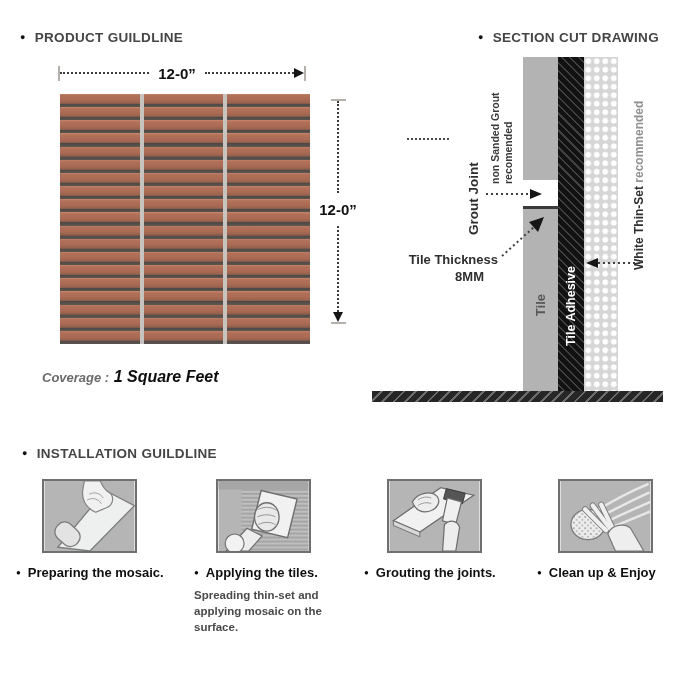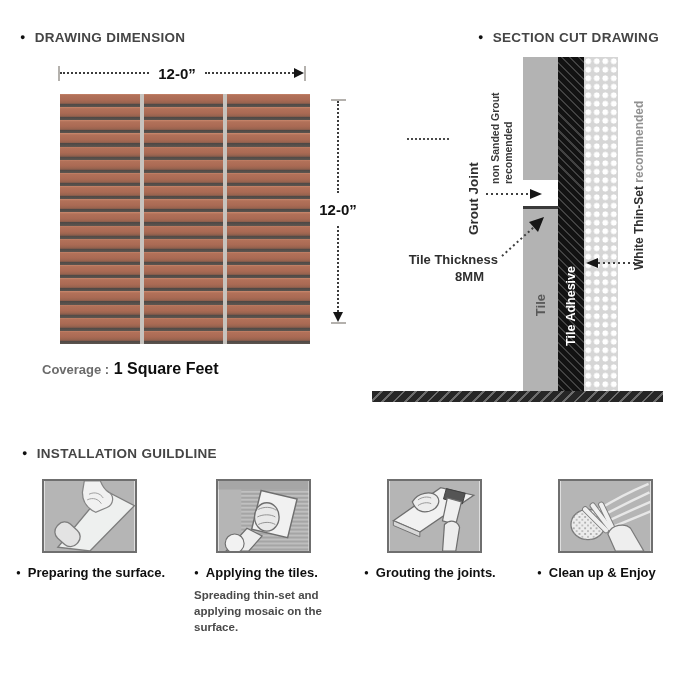--- a/index.html
+++ b/index.html
@@ -23,21 +23,21 @@
   .arrow-down{width:0;height:0;border-top:10px solid #161616;
     border-left:5px solid transparent;border-right:5px solid transparent;}
   .vdim{position:absolute;left:312px;top:99px;width:52px;height:254px;
     display:flex;flex-direction:column;align-items:center;}
   .dotline-v{width:0;border-left:2px dotted #3c3c3c;}
   .tile-mosaic{position:absolute;left:60px;top:94px;width:250px;height:250px;
     background-image:
       linear-gradient(90deg, rgba(0,0,0,0) 0 80px, #c7c3be 80px 84px, rgba(0,0,0,0) 84px 163px, #c7c3be 163px 167px, rgba(0,0,0,0) 167px),
       repeating-linear-gradient(180deg, #c5846a 0px, #b27159 1.5px, #aa6a54 6px, #9a644f 8.5px, #7b574a 10px, #4e4845 10px, #5d554f 13.16px);
   }
-  .coverage{position:absolute;left:42px;top:360px;white-space:nowrap;}
+  .coverage{position:absolute;left:42px;top:368px;white-space:nowrap;font-style:italic;}
   .cov-label{font-size:13px;font-weight:700;color:#6b6b6b;}
   .cov-value{font-size:16px;font-weight:700;color:#0d0d0d;}
   
   .col-tile-upper{position:absolute;left:523px;top:57px;width:35px;height:123px;background:#b3b3b3;}
   .col-tile-lower{position:absolute;left:523px;top:206px;width:35px;height:186px;background:#b3b3b3;border-top:3px solid #3a3a3a;box-sizing:border-box;}
   .col-adhesive{position:absolute;left:558px;top:57px;width:26px;height:335px;
     background:repeating-linear-gradient(45deg,#121212 0 4.5px,#414141 4.5px 6px);}
   .col-thinset{position:absolute;left:584px;top:57px;width:34px;height:335px;
     background-color:#d6d6d6;
     background-image:radial-gradient(circle,#ffffff 2.7px,rgba(0,0,0,0) 3.1px);
@@ -72,21 +72,21 @@
   .step-desc{margin-top:7px;font-size:11.5px;font-weight:700;color:#4a4a4a;
     line-height:1.4;white-space:pre-line;}
 </style>
 </head>
 <body>
 
 <div id="canvas">
 
   <div class="sec-heading" style="left:20px;top:30px;">
     <span class="bullet">●</span>
-    <span>DRAWING DIMENSION</span>
+    <span>PRODUCT GUILDLINE</span>
   </div>
 
   <div class="hdim">
     <div class="tick-v"></div>
     <div class="dotline-h"></div>
     <div class="dim-label">12-0”</div>
     <div class="dotline-h"></div>
     <div class="arrow-right"></div>
     <div class="tick-v"></div>
   </div>
@@ -164,21 +164,21 @@
         <polygon points="14,70 64,10 95,26 48,74" fill="#eef0ef" stroke="#7d7d7d" stroke-width="1.4"></polygon>
         <g transform="rotate(-48 25 57)">
           <rect x="15" y="42" width="20" height="28" rx="9" fill="#e3e3e3" stroke="#7d7d7d" stroke-width="1.4"></rect>
         </g>
         <path d="M42,0 L59,0 C61,5 63,9 68,12 C74,16 73,25 66,28 L54,33 C45,29 40,21 40,12 Z" fill="#f1f1f1" stroke="#858585" stroke-width="1.3"></path>
         <path d="M47,14 C53,11 59,13 62,18 M45,20 C51,17 57,19 60,24" stroke="#9c9c9c" stroke-width="1" fill="none"></path>
       </svg>
     </div>
     <div class="step-heading">
       <span class="bullet">●</span>
-      <span>Preparing the surface.</span>
+      <span>Preparing the mosaic.</span>
     </div>
   </div>
 
   <div class="step-col" style="left:194px;width:172px;">
     <div class="step-icon-box" style="margin-left:22px;">
       <svg viewBox="0 0 95 74">
         <defs>
           <pattern id="p2s" width="6" height="4.2" patternUnits="userSpaceOnUse">
             <rect width="6" height="4.2" fill="#b5b5b5"></rect>
             <line x1="0" y1="1" x2="6" y2="1" stroke="#979797" stroke-width="1.1"></line>

